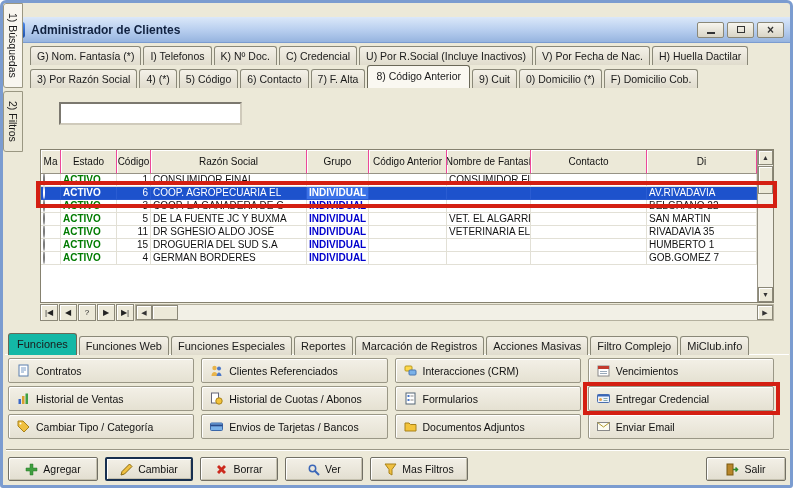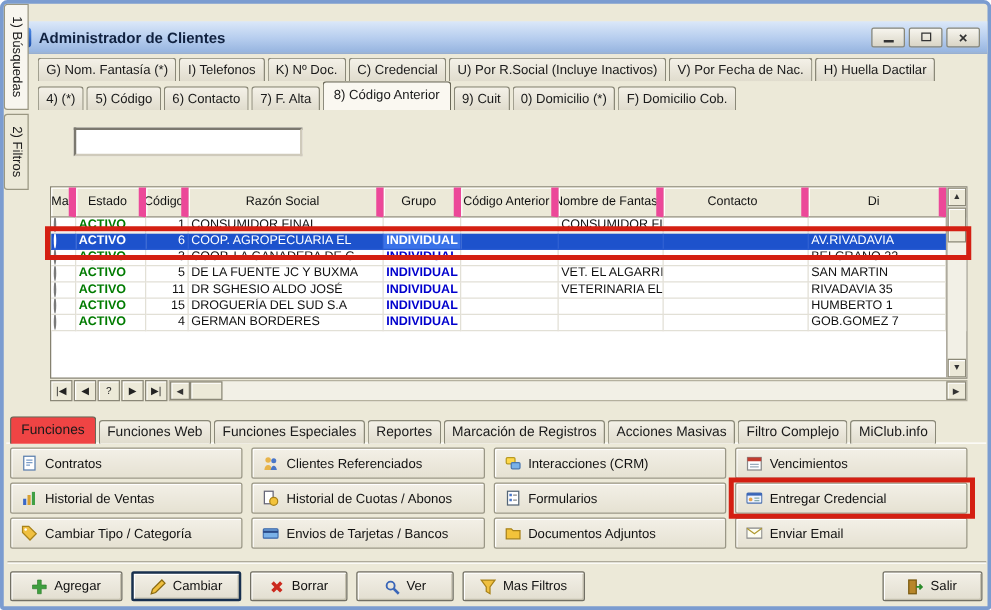--- a/index.html
+++ b/index.html
@@ -36,21 +36,21 @@
     background:linear-gradient(#f4f1e8,#e0dccd); border:1px solid #8a8878; border-bottom:none; border-radius:3px 3px 0 0; }
   .tab.selected { background:#faf8f1; padding:4px 8px 6px; border-color:#6a6858; }
 
   .search-input { position:absolute; left:56px; top:99px; width:183px; height:23px;
     border:2px inset #cfcabb; background:#fff; font-size:11px; padding:0 4px; font-family:inherit; }
 
   
   .grid-box { --cols:20px 56px 34px 156px 62px 78px 84px 116px 110px;
     position:absolute; left:37px; top:146px; width:734px; height:154px; background:#fff; border:1px solid #85816f; }
   .ghead { display:grid; grid-template-columns:var(--cols); height:24px; }
-  .gh { background:#ece9d8; border-right:6px solid #ec4899; border-bottom:1px solid #979385;
+  .gh { background:#ece9d8; border-right:1px solid #ec4899; border-bottom:1px solid #979385;
     box-shadow:inset 1px 1px 0 #fff; font-size:10px; color:#111; display:flex; align-items:center;
     justify-content:center; overflow:hidden; white-space:nowrap; }
   .grow { display:grid; grid-template-columns:var(--cols); height:13px; background:#fff; }
   .gc { font-size:10px; line-height:12px; padding:0 2px; color:#111;
     border-right:1px solid #e2e0d6; border-bottom:1px solid #e2e0d6; overflow:hidden; white-space:nowrap; }
   .estado { color:#007b00; font-weight:700; }
   .codigo { text-align:right; }
   .grupo { color:#0000cd; font-weight:700; }
   .radio { width:8px; height:8px; border:1px solid #7a7a7a; border-radius:50%; background:#fff; margin:2px auto; }
   .grow.selected .gc { background:#1d52cc; color:#fff; border-color:#2a5cd2; }
@@ -72,21 +72,21 @@
   .hscroll { flex:1; display:flex; background:#f2f0e6; border:1px solid #b4b09e; height:17px; }
   .hbtn { width:16px; height:15px; background:#ece9d8; border:1px solid #8b8878;
     box-shadow:inset 1px 1px 0 #fff; font-size:7px; color:#333; display:flex; align-items:center; justify-content:center; }
   .hthumb { width:26px; height:15px; background:#ece9d8; border:1px solid #8b8878; box-shadow:inset 1px 1px 0 #fff; }
   .htrack { flex:1; }
 
   
   .fn-tabs { position:absolute; left:5px; top:330px; height:22px; display:flex; align-items:flex-end; z-index:2; }
   .ftab { font-size:11px; color:#1a1a1a; padding:3px 6px; margin-right:2px; white-space:nowrap;
     background:linear-gradient(#f4f1e8,#e0dccd); border:1px solid #8a8878; border-bottom:none; border-radius:3px 3px 0 0; }
-  .ftab.selected { background:#ef4444; padding:4px 8px 5px; border-color:#6a6858; }
+  .ftab.selected { background:#14b8a6; padding:4px 8px 5px; border-color:#6a6858; }
   .fn-pageline { position:absolute; left:2px; top:351px; width:784px; border-top:1px solid #fff; }
 
   .fn-grid { position:absolute; left:5px; top:355px; width:766px; display:grid;
     grid-template-columns:repeat(4,1fr); gap:3px 7px; }
   .fnbtn { height:25px; display:flex; align-items:center; gap:6px; padding:0 8px; font-size:10.5px; color:#111;
     background:linear-gradient(#f3f0e7,#e5e1d2); border:1px solid #9a9786; border-radius:2px;
     box-shadow:inset 1px 1px 0 #fff; overflow:hidden; white-space:nowrap; }
   .fnbtn svg { flex:0 0 auto; }
 
   .separator { position:absolute; left:3px; top:446px; width:783px; height:2px;
@@ -135,20 +135,21 @@
   <div class="tabs1">
     <div class="tab">G) Nom. Fantasía (*)</div>
     <div class="tab">I) Telefonos</div>
     <div class="tab">K) Nº Doc.</div>
     <div class="tab">C) Credencial</div>
     <div class="tab">U) Por R.Social (Incluye Inactivos)</div>
     <div class="tab">V) Por Fecha de Nac.</div>
     <div class="tab">H) Huella Dactilar</div>
   </div>
   <div class="tabs2">
+    <div class="tab">3) Por Razón Social</div>
     <div class="tab">4) (*)</div>
     <div class="tab">5) Código</div>
     <div class="tab">6) Contacto</div>
     <div class="tab">7) F. Alta</div>
     <div class="tab selected">8) Código Anterior</div>
     <div class="tab">9) Cuit</div>
     <div class="tab">0) Domicilio (*)</div>
     <div class="tab">F) Domicilio Cob.</div>
   </div>
 

